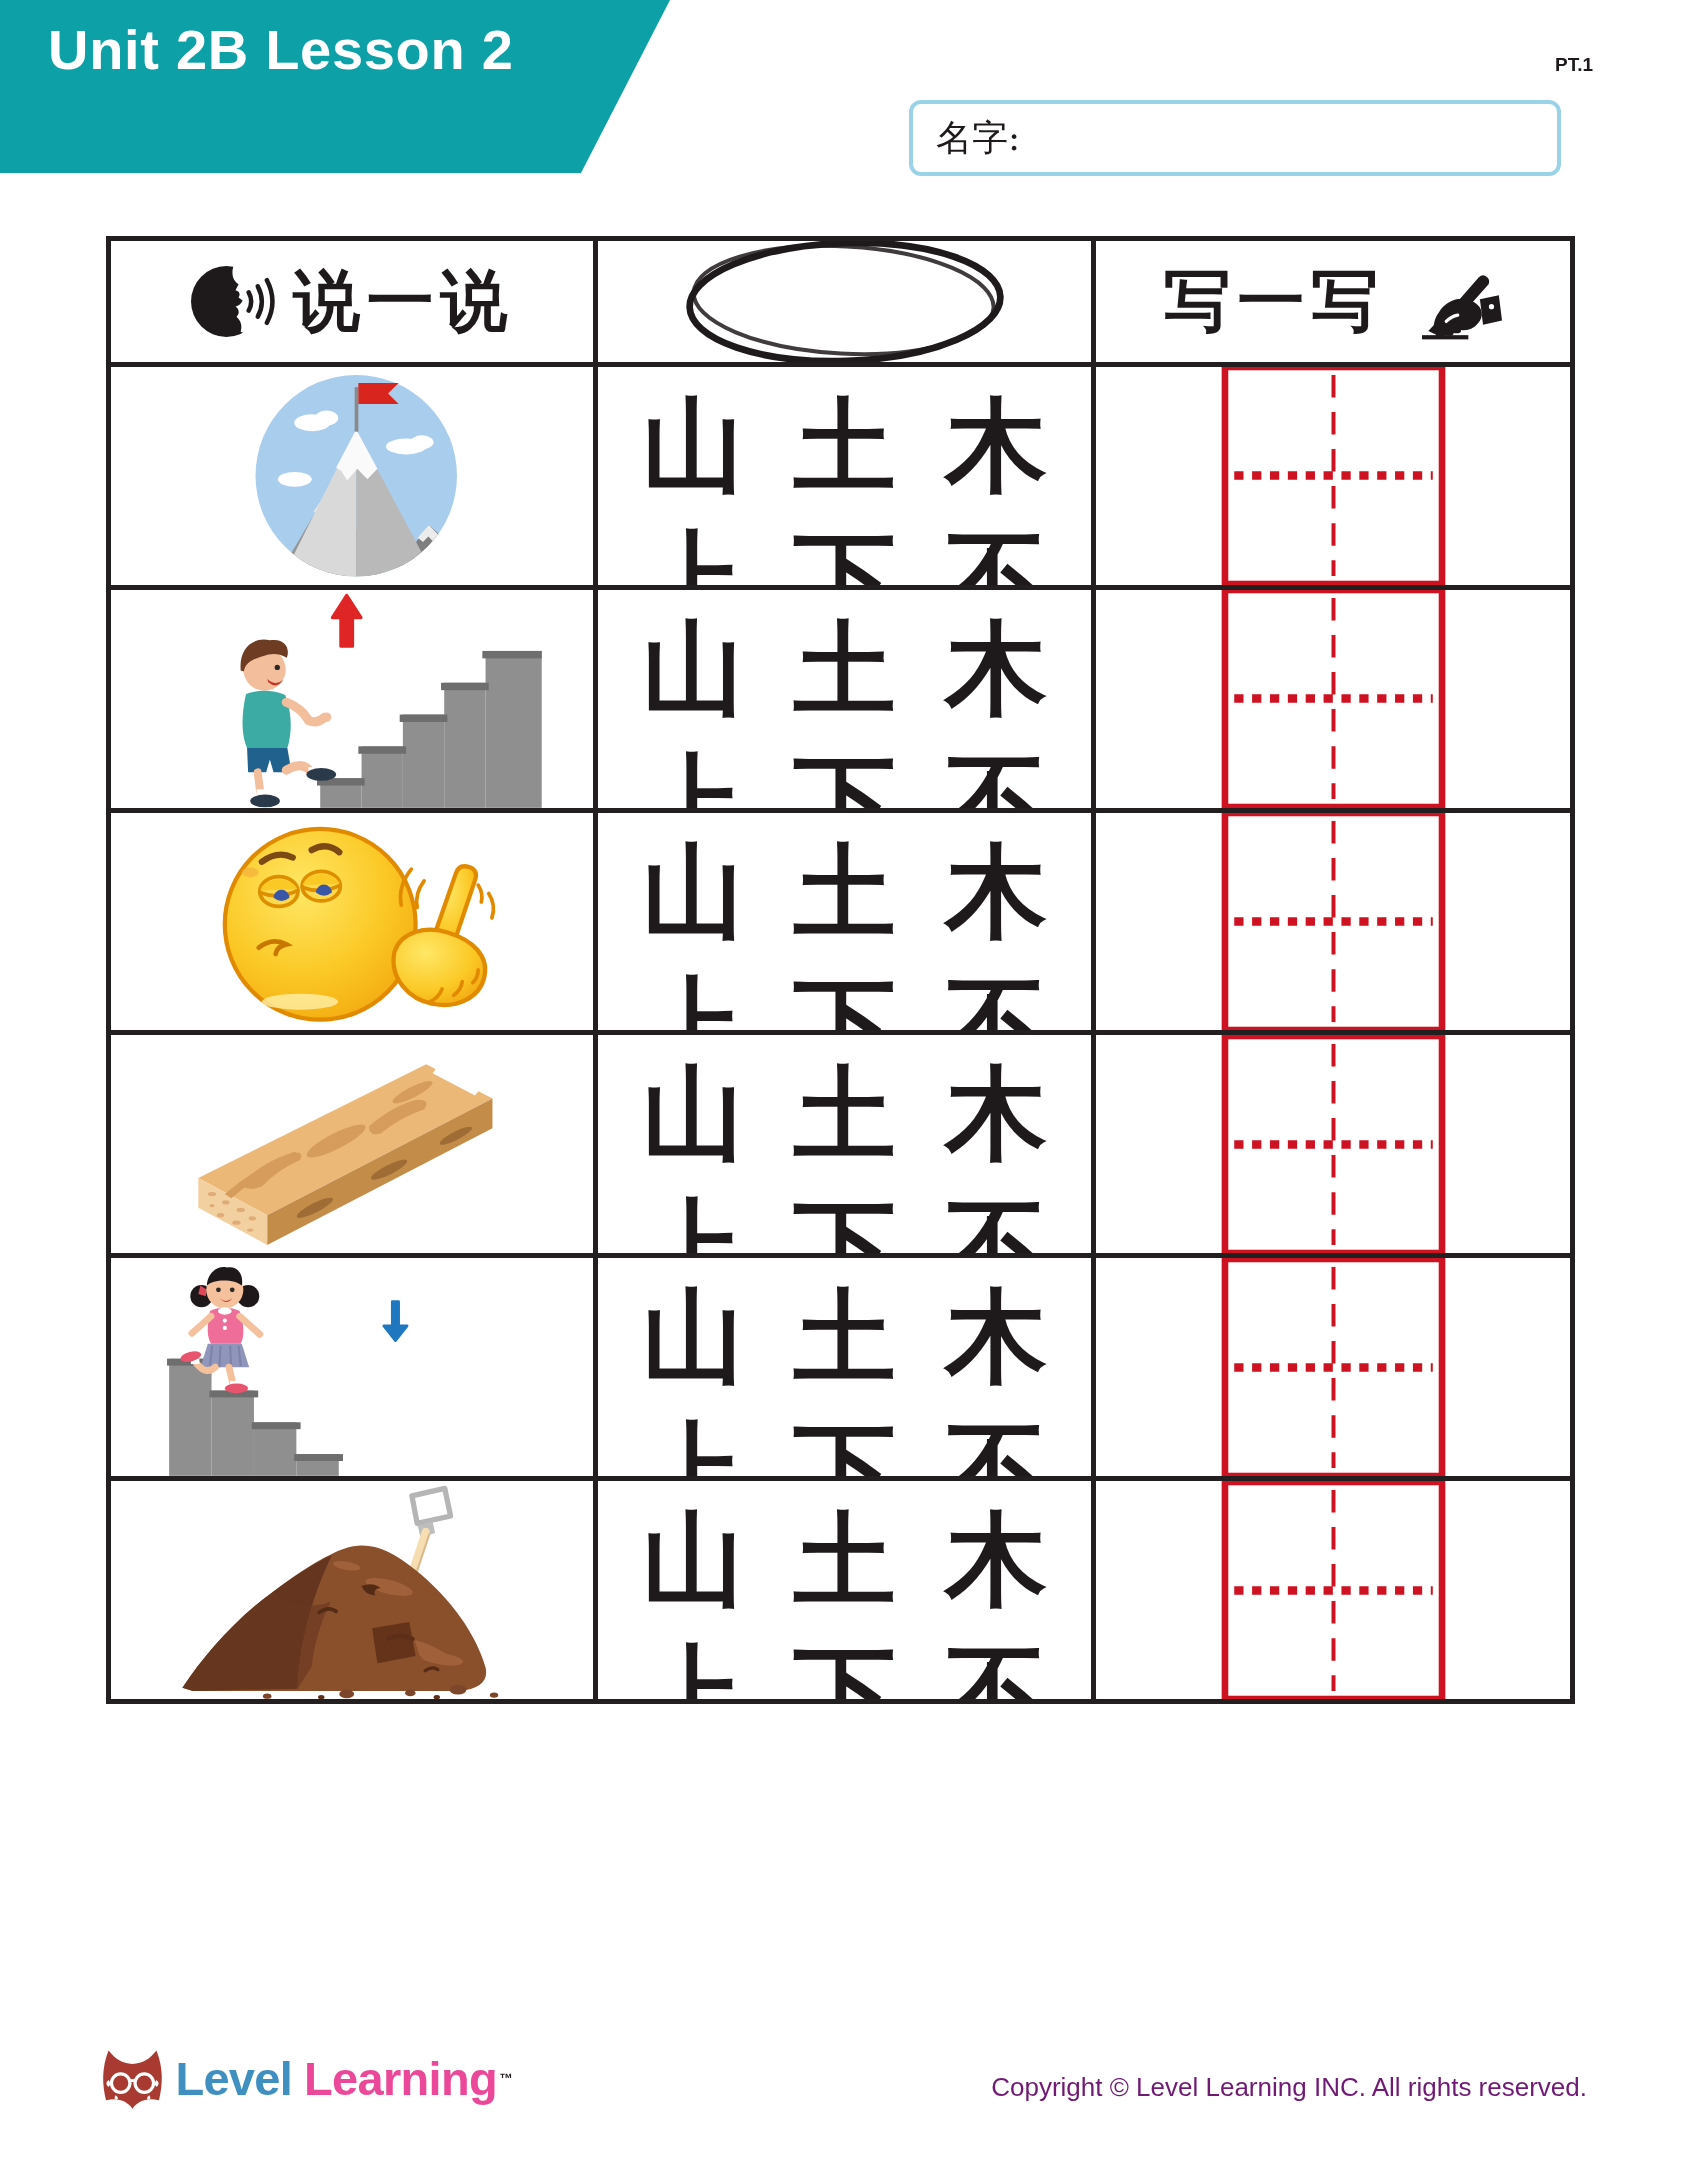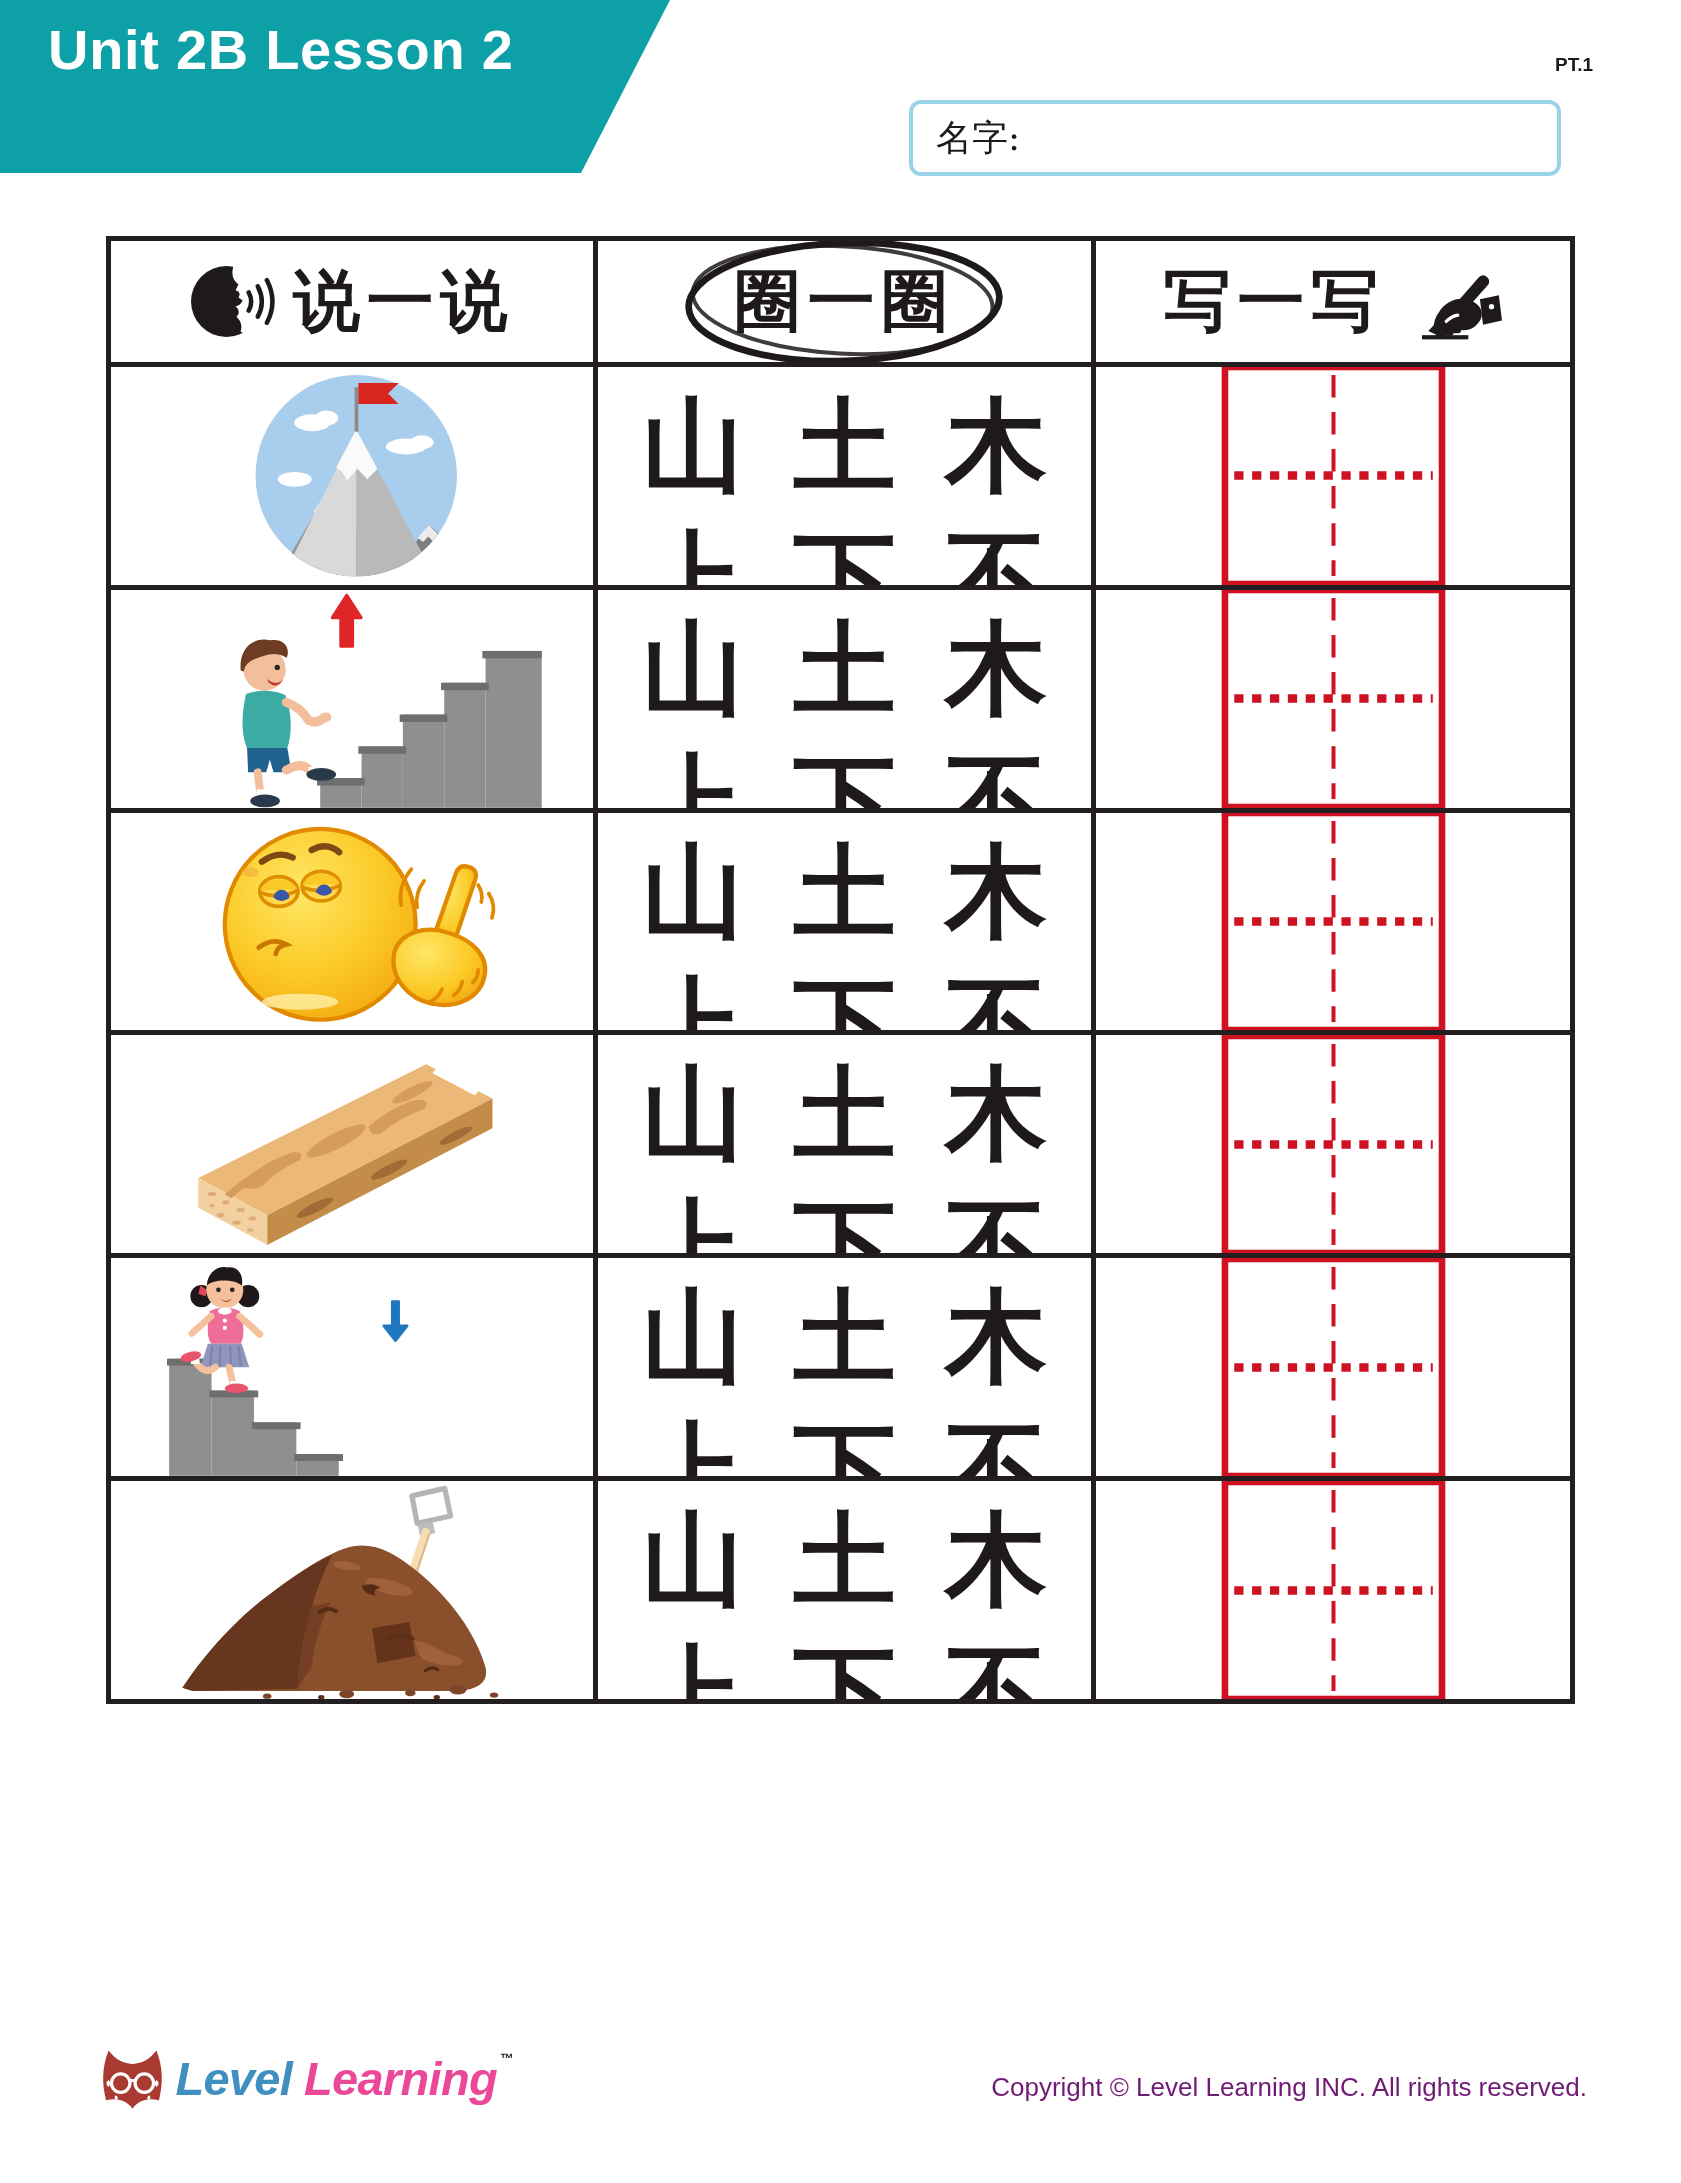--- a/index.html
+++ b/index.html
@@ -30,21 +30,21 @@
   .illus{position:absolute;inset:0;width:100%;height:100%;}
 
   .chars{display:flex;flex-direction:column;justify-content:flex-start;padding-top:23px;gap:23px;}
   .charline{display:flex;justify-content:space-between;padding:0 44px;}
   .zi{font-family:"DejaVu Serif","Liberation Serif",serif;font-size:102px;line-height:110px;font-weight:600;color:#1E1A1B;}
 
   .gridcell{display:flex;align-items:center;justify-content:center;}
 
   
   .logo{position:absolute;left:99px;top:2046px;display:flex;align-items:center;gap:9.4px;}
-  .wordmark{font-size:47px;font-weight:700;letter-spacing:-0.7px;display:flex;align-items:center;font-style:italic;}
+  .wordmark{font-size:47px;font-weight:700;letter-spacing:-0.7px;display:flex;align-items:flex-end;}
   .tm{font-size:13.4px;font-weight:700;color:#1E1A1B;margin-left:2.7px;transform:translateY(-20px);}
   .copyright{position:absolute;right:94px;top:2072px;font-size:26px;font-weight:500;color:#701a75;}
 </style>
 </head>
 <body>
 
 <div class="banner">
   <div class="title">Unit 2B Lesson 2</div>
 </div>
 <div class="pt">PT.1</div>
@@ -61,21 +61,20 @@
       <path d="M86,10 C80,30 88,40 96,46 L90,58 C98,60 100,66 96,72 L104,78 C100,86 96,88 90,90 C98,96 98,104 92,110 C100,118 104,126 100,140 C118,150 138,140 148,118 C156,94 154,56 140,34 C126,14 106,4 86,10 Z" fill="#ffffff"></path>
       <path d="M116,62 q10,18 0,36" stroke="#1E1A1B" stroke-width="9" fill="none" stroke-linecap="round"></path>
       <path d="M134,50 q16,30 0,60" stroke="#1E1A1B" stroke-width="9" fill="none" stroke-linecap="round"></path>
       <path d="M152,38 q22,42 0,84" stroke="#1E1A1B" stroke-width="9" fill="none" stroke-linecap="round"></path>
     </svg>
     <span class="htxt">说一说</span>
   </div>
 
   <div class="cell hcell bl">
     <div class="circled">
-      <span class="htxt">圈一圈</span>
       <svg width="335" height="141" viewBox="0 0 500 210">
         <ellipse cx="250" cy="105" rx="232" ry="88" fill="none" stroke="#1E1A1B" stroke-width="10" transform="rotate(-2 250 105)"></ellipse>
         <ellipse cx="248" cy="102" rx="224" ry="80" fill="none" stroke="#1E1A1B" stroke-width="6" transform="rotate(3 248 102)" opacity="0.85"></ellipse>
       </svg>
     </div>
   </div>
 
   <div class="cell hcell bl">
     <span class="htxt">写一写</span>
     <svg width="100" height="84" viewBox="0 0 190 150">

